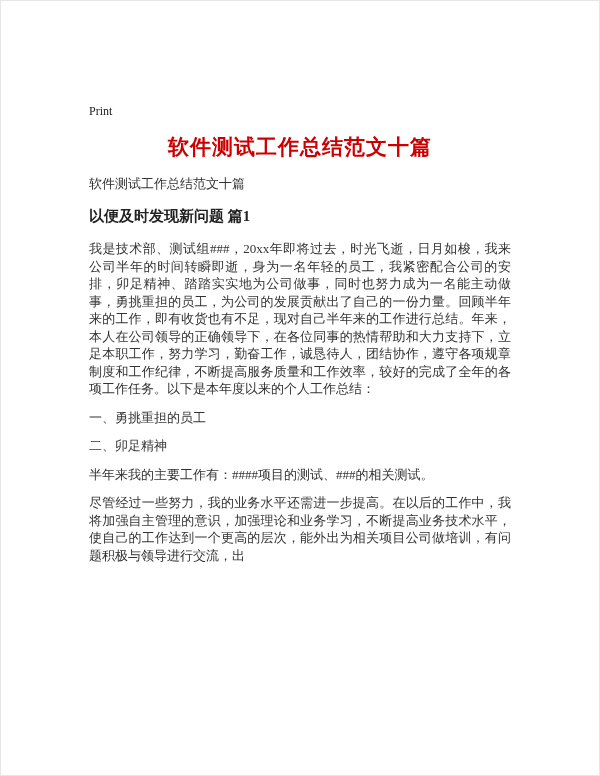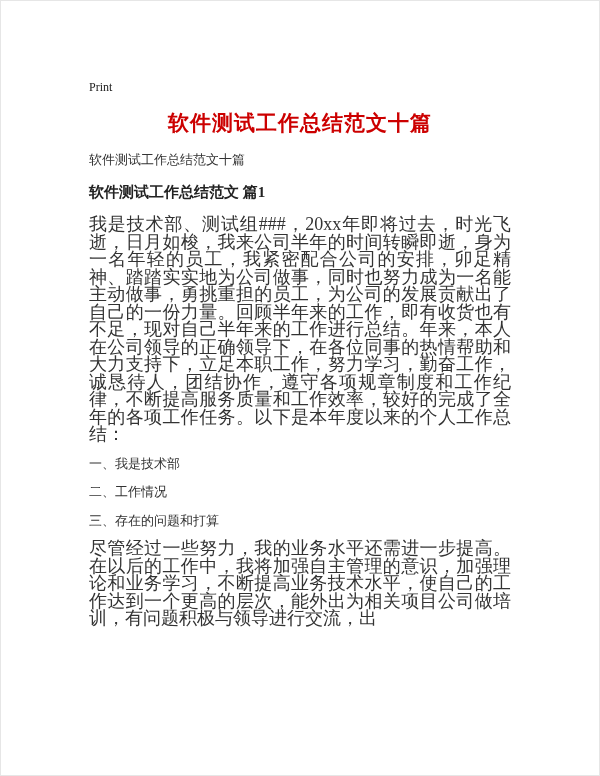--- a/index.html
+++ b/index.html
@@ -8,21 +8,21 @@
     background: #ffffff;
     font-family: "Liberation Serif", "DejaVu Serif", serif;
   }
   .page {
     position: relative;
     box-sizing: border-box;
     width: 600px;
     height: 776px;
     background: #ffffff;
     border: 1px solid #e6e6e6;
-    padding: 76px 88px 30px 88px;
+    padding: 100px 88px 30px 88px;
     overflow: hidden;
     color: #333333;
   }
   .print-label {
     display: inline-block;
     font-size: 12px;
     color: #222222;
     margin: 0 0 8px 0;
     text-decoration: none;
     cursor: pointer;
@@ -41,21 +41,21 @@
     margin: 0 0 14px 0;
     font-weight: normal;
   }
   .essay-heading {
     font-size: 15px;
     font-weight: bold;
     color: #222222;
     margin: 0 0 14px 0;
   }
   .block {
-    font-size: 18px;
+    font-size: 13px;
     line-height: 17.5px;
     text-align: justify;
     margin: 0 0 11px 0;
     color: #333333;
     word-break: break-all;
   }
   .section-heading {
     font-size: 13px;
     line-height: 17.5px;
     margin: 0 0 11px 0;
@@ -66,29 +66,29 @@
 <body>
 
 <div class="page">
 
   <a class="print-label">Print</a>
 
   <h1 class="doc-title">软件测试工作总结范文十篇</h1>
 
   <div class="doc-subtitle">软件测试工作总结范文十篇</div>
 
-  <h2 class="essay-heading">软件测试工作总结范文 篇1</h2>
+  <h2 class="essay-heading">以便及时发现新问题 篇1</h2>
 
   <p class="block">我是技术部、测试组###，20xx年即将过去，时光飞逝，日月如梭，我来公司半年的时间转瞬即逝，身为一名年轻的员工，我紧密配合公司的安排，卯足精神、踏踏实实地为公司做事，同时也努力成为一名能主动做事，勇挑重担的员工，为公司的发展贡献出了自己的一份力量。回顾半年来的工作，即有收货也有不足，现对自己半年来的工作进行总结。年来，本人在公司领导的正确领导下，在各位同事的热情帮助和大力支持下，立足本职工作，努力学习，勤奋工作，诚恳待人，团结协作，遵守各项规章制度和工作纪律，不断提高服务质量和工作效率，较好的完成了全年的各项工作任务。以下是本年度以来的个人工作总结：</p>
 
-  <p class="section-heading">一、我是技术部</p>
+  <p class="section-heading">一、勇挑重担的员工</p>
 
 
-  <p class="section-heading">二、工作情况</p>
+  <p class="section-heading">二、卯足精神</p>
+
+  <p class="block">半年来我的主要工作有：####项目的测试、###的相关测试。</p>
 
 
 
-
-  <p class="section-heading">三、存在的问题和打算</p>
 
   <p class="block">尽管经过一些努力，我的业务水平还需进一步提高。在以后的工作中，我将加强自主管理的意识，加强理论和业务学习，不断提高业务技术水平，使自己的工作达到一个更高的层次，能外出为相关项目公司做培训，有问题积极与领导进行交流，出</p>
 
 </div>
 
 </body></html>

